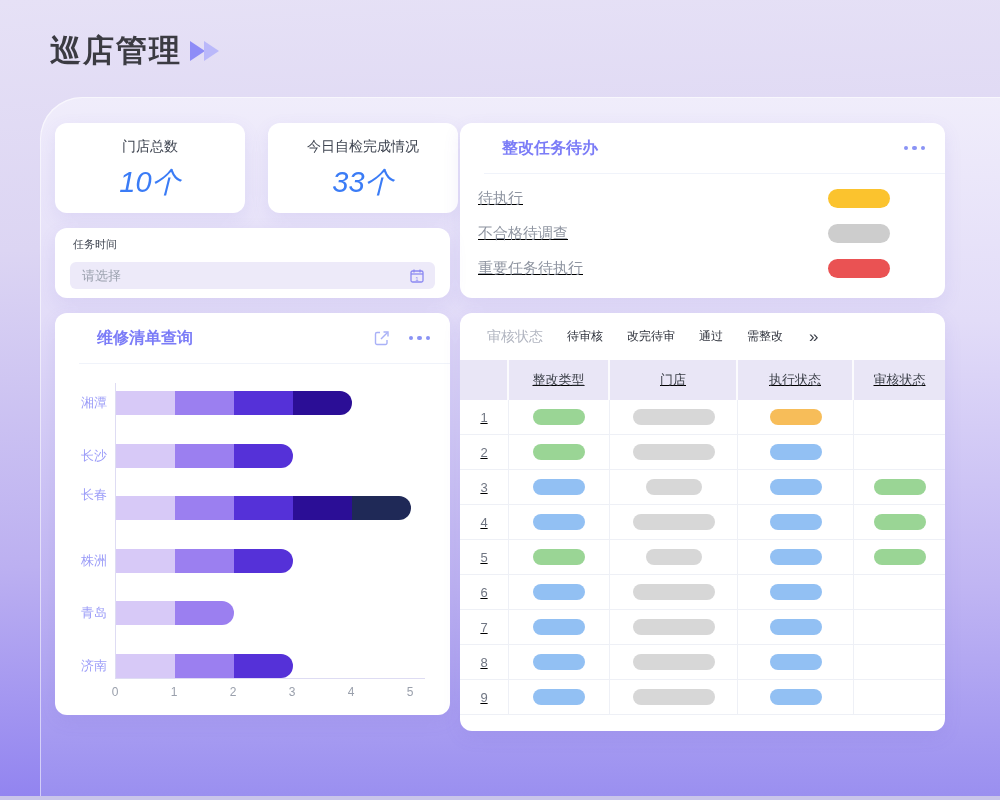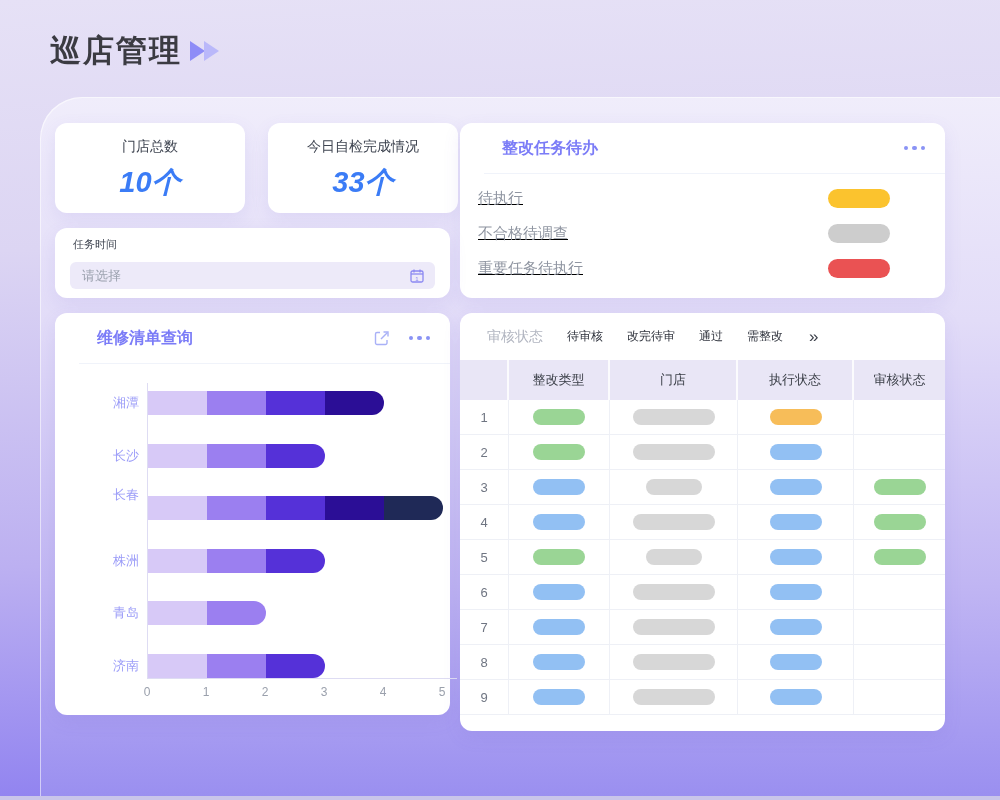--- a/index.html
+++ b/index.html
@@ -27,21 +27,21 @@
   .card-head{height:50px;display:flex;align-items:center;padding:0 20px 0 18px;
              border-bottom:1px solid #f0f3fa;margin-left:24px;}
   .card-title{font-size:16px;font-weight:bold;color:#7b7cf7;flex:1 1 auto;}
   .dots{display:inline-flex;gap:4px;align-items:center;cursor:pointer;}
   .dots i{width:4.5px;height:4.5px;border-radius:50%;background:#8a93f5;display:block;}
 
   
   .stat-card{left:55px;top:123px;width:190px;height:90px;text-align:center;}
   .stat-card.second{left:268px;}
   .stat-label{margin-top:15px;font-size:14px;color:#3f4551;font-weight:500;}
-  .stat-value{margin-top:7px;font-size:29px;font-weight:bold;font-style:italic;color:#3b7cf6;}
+  .stat-value{margin-top:7px;font-size:29px;font-weight:normal;font-style:italic;color:#3b7cf6;}
 
   
   .todo-card{left:460px;top:123px;width:485px;height:175px;}
   .todo-list{padding:7px 55px 0 18px;}
   .todo-item{height:35px;display:flex;align-items:center;justify-content:space-between;text-decoration:underline;}
   .todo-label{font-size:15px;color:#8f95a1;}
   .todo-pill{width:62px;height:19px;border-radius:10px;display:block;}
 
   
   .time-card{left:55px;top:228px;width:395px;height:70px;}
@@ -49,37 +49,37 @@
   .date-input{position:absolute;left:15px;top:34px;width:365px;height:27px;background:#edeaf9;
       border-radius:6px;display:flex;align-items:center;padding:0 10px;box-sizing:border-box;cursor:pointer;}
   .date-input input{flex:1;border:none;background:transparent;outline:none;font-size:13px;color:#6a7180;
       font-family:inherit;}
   .date-input input::placeholder{color:#9ba1ae;opacity:1;}
 
   
   .chart-card{left:55px;top:313px;width:395px;height:402px;}
   .head-icons{display:flex;align-items:center;gap:18px;}
   .share-icon{cursor:pointer;display:flex;}
-  .repair-chart{position:absolute;left:0;top:50px;width:395px;height:368px;margin-left:32px;}
+  .repair-chart{position:absolute;left:0;top:50px;width:395px;height:368px;}
   .y-axis-line{position:absolute;left:60px;top:20px;width:1px;height:295px;background:#dedcf3;}
   .x-axis-line{position:absolute;left:60px;top:315px;width:310px;height:1px;background:#dedcf3;}
   .bar-label{position:absolute;width:48px;text-align:right;font-size:13px;color:#9b9cf8;
              transform:translateY(-50%);left:4px;}
   .bar{position:absolute;height:24px;display:flex;}
   .seg{display:block;height:24px;}
   .seg-end{border-radius:0 12px 12px 0;}
   .x-tick{position:absolute;top:322px;width:24px;text-align:center;font-size:12px;color:#9aa0ac;}
 
   
   .review-card{left:460px;top:313px;width:485px;height:418px;}
   .review-tabs-row{height:47px;display:flex;align-items:center;padding-left:27px;gap:24px;}
   .filter-label{font-size:14px;color:#b1b5c0;}
   .tab{font-size:12px;color:#2e323c;cursor:pointer;}
   .more-tabs{font-size:17px;color:#3c404a;cursor:pointer;margin-left:2px;line-height:1;}
-  .tgrid{display:grid;grid-template-columns:49px 101px 128px 116px 91px;}
+  .tgrid{display:grid;grid-template-columns:49px 101px 128px 116px 91px;text-decoration:underline;}
   .thead{background:#e9e6f6;height:40px;}
   .thead .hcell{display:flex;align-items:center;justify-content:center;font-size:13px;color:#3c4049;
       font-weight:500;border-right:2px solid #fbfbfd;}
   .thead .hcell:last-child{border-right:none;}
   .trow{height:34px;border-bottom:1px solid #eef0f6;cursor:pointer;}
   .tcell{display:flex;align-items:center;justify-content:center;border-right:1px solid #eef0f6;}
   .tcell:last-child{border-right:none;}
   .row-num{font-size:13px;color:#6f7582;}
   .pill{height:16px;border-radius:8px;display:block;}
 </style>

